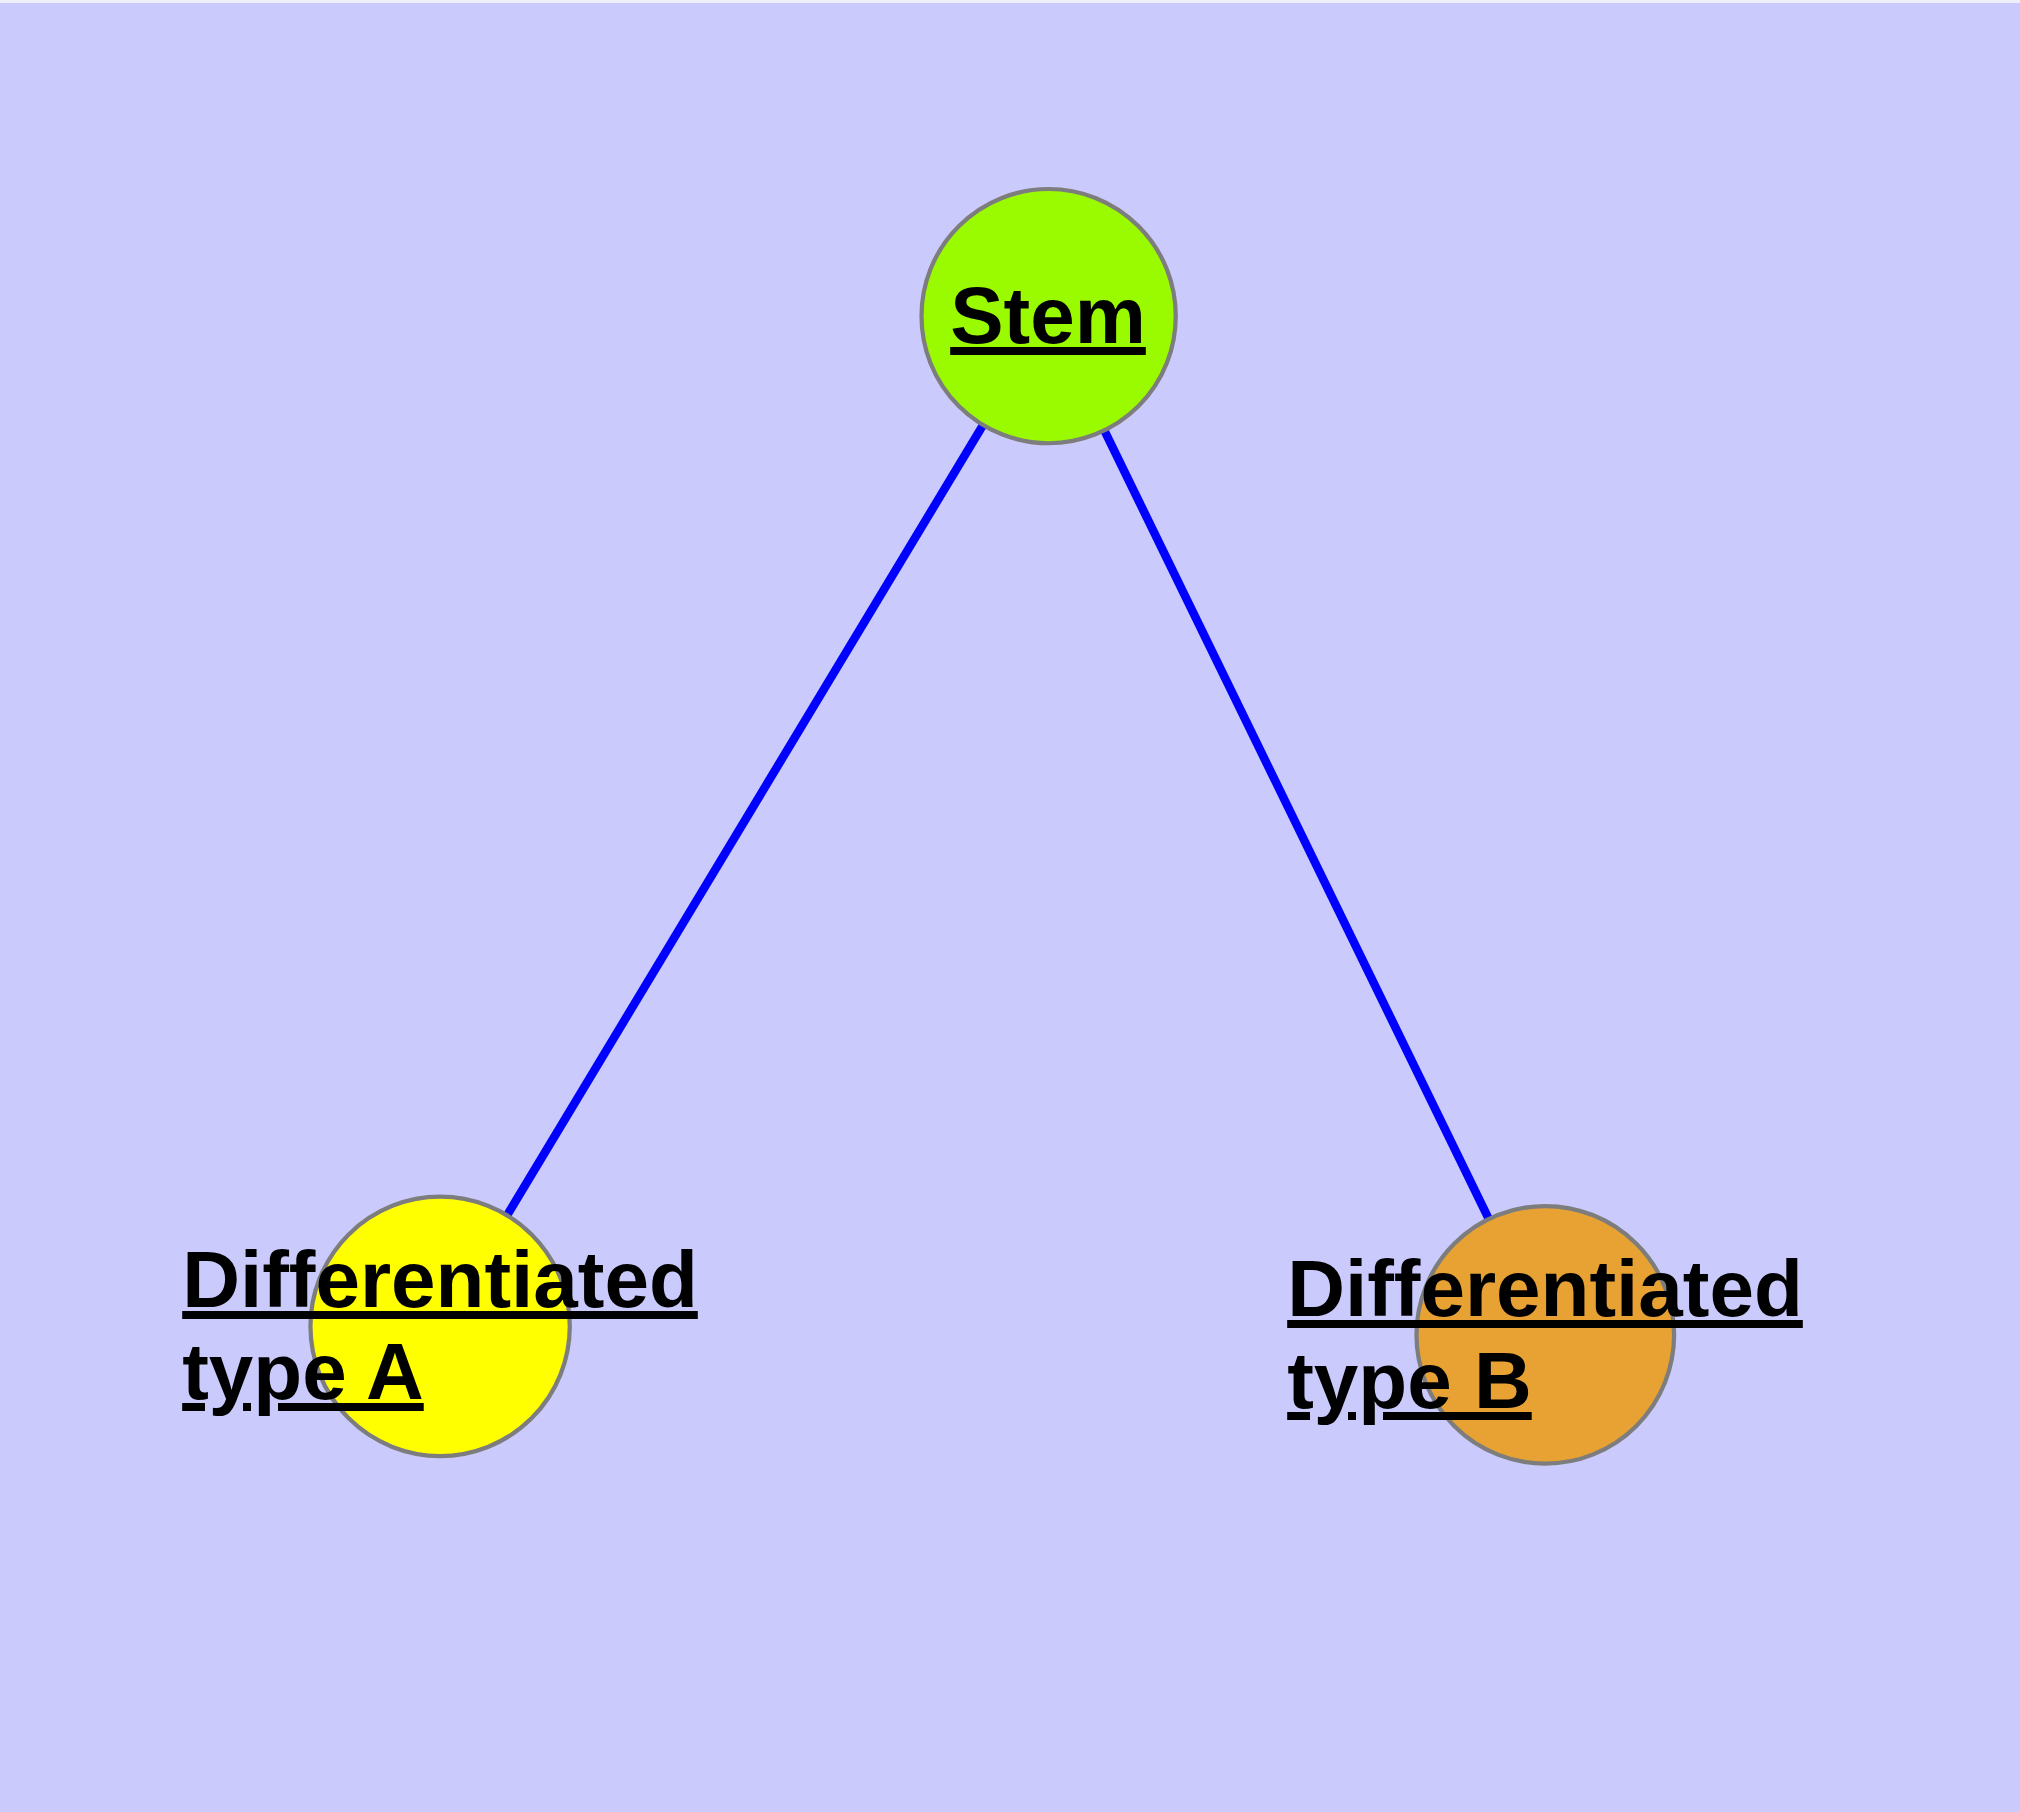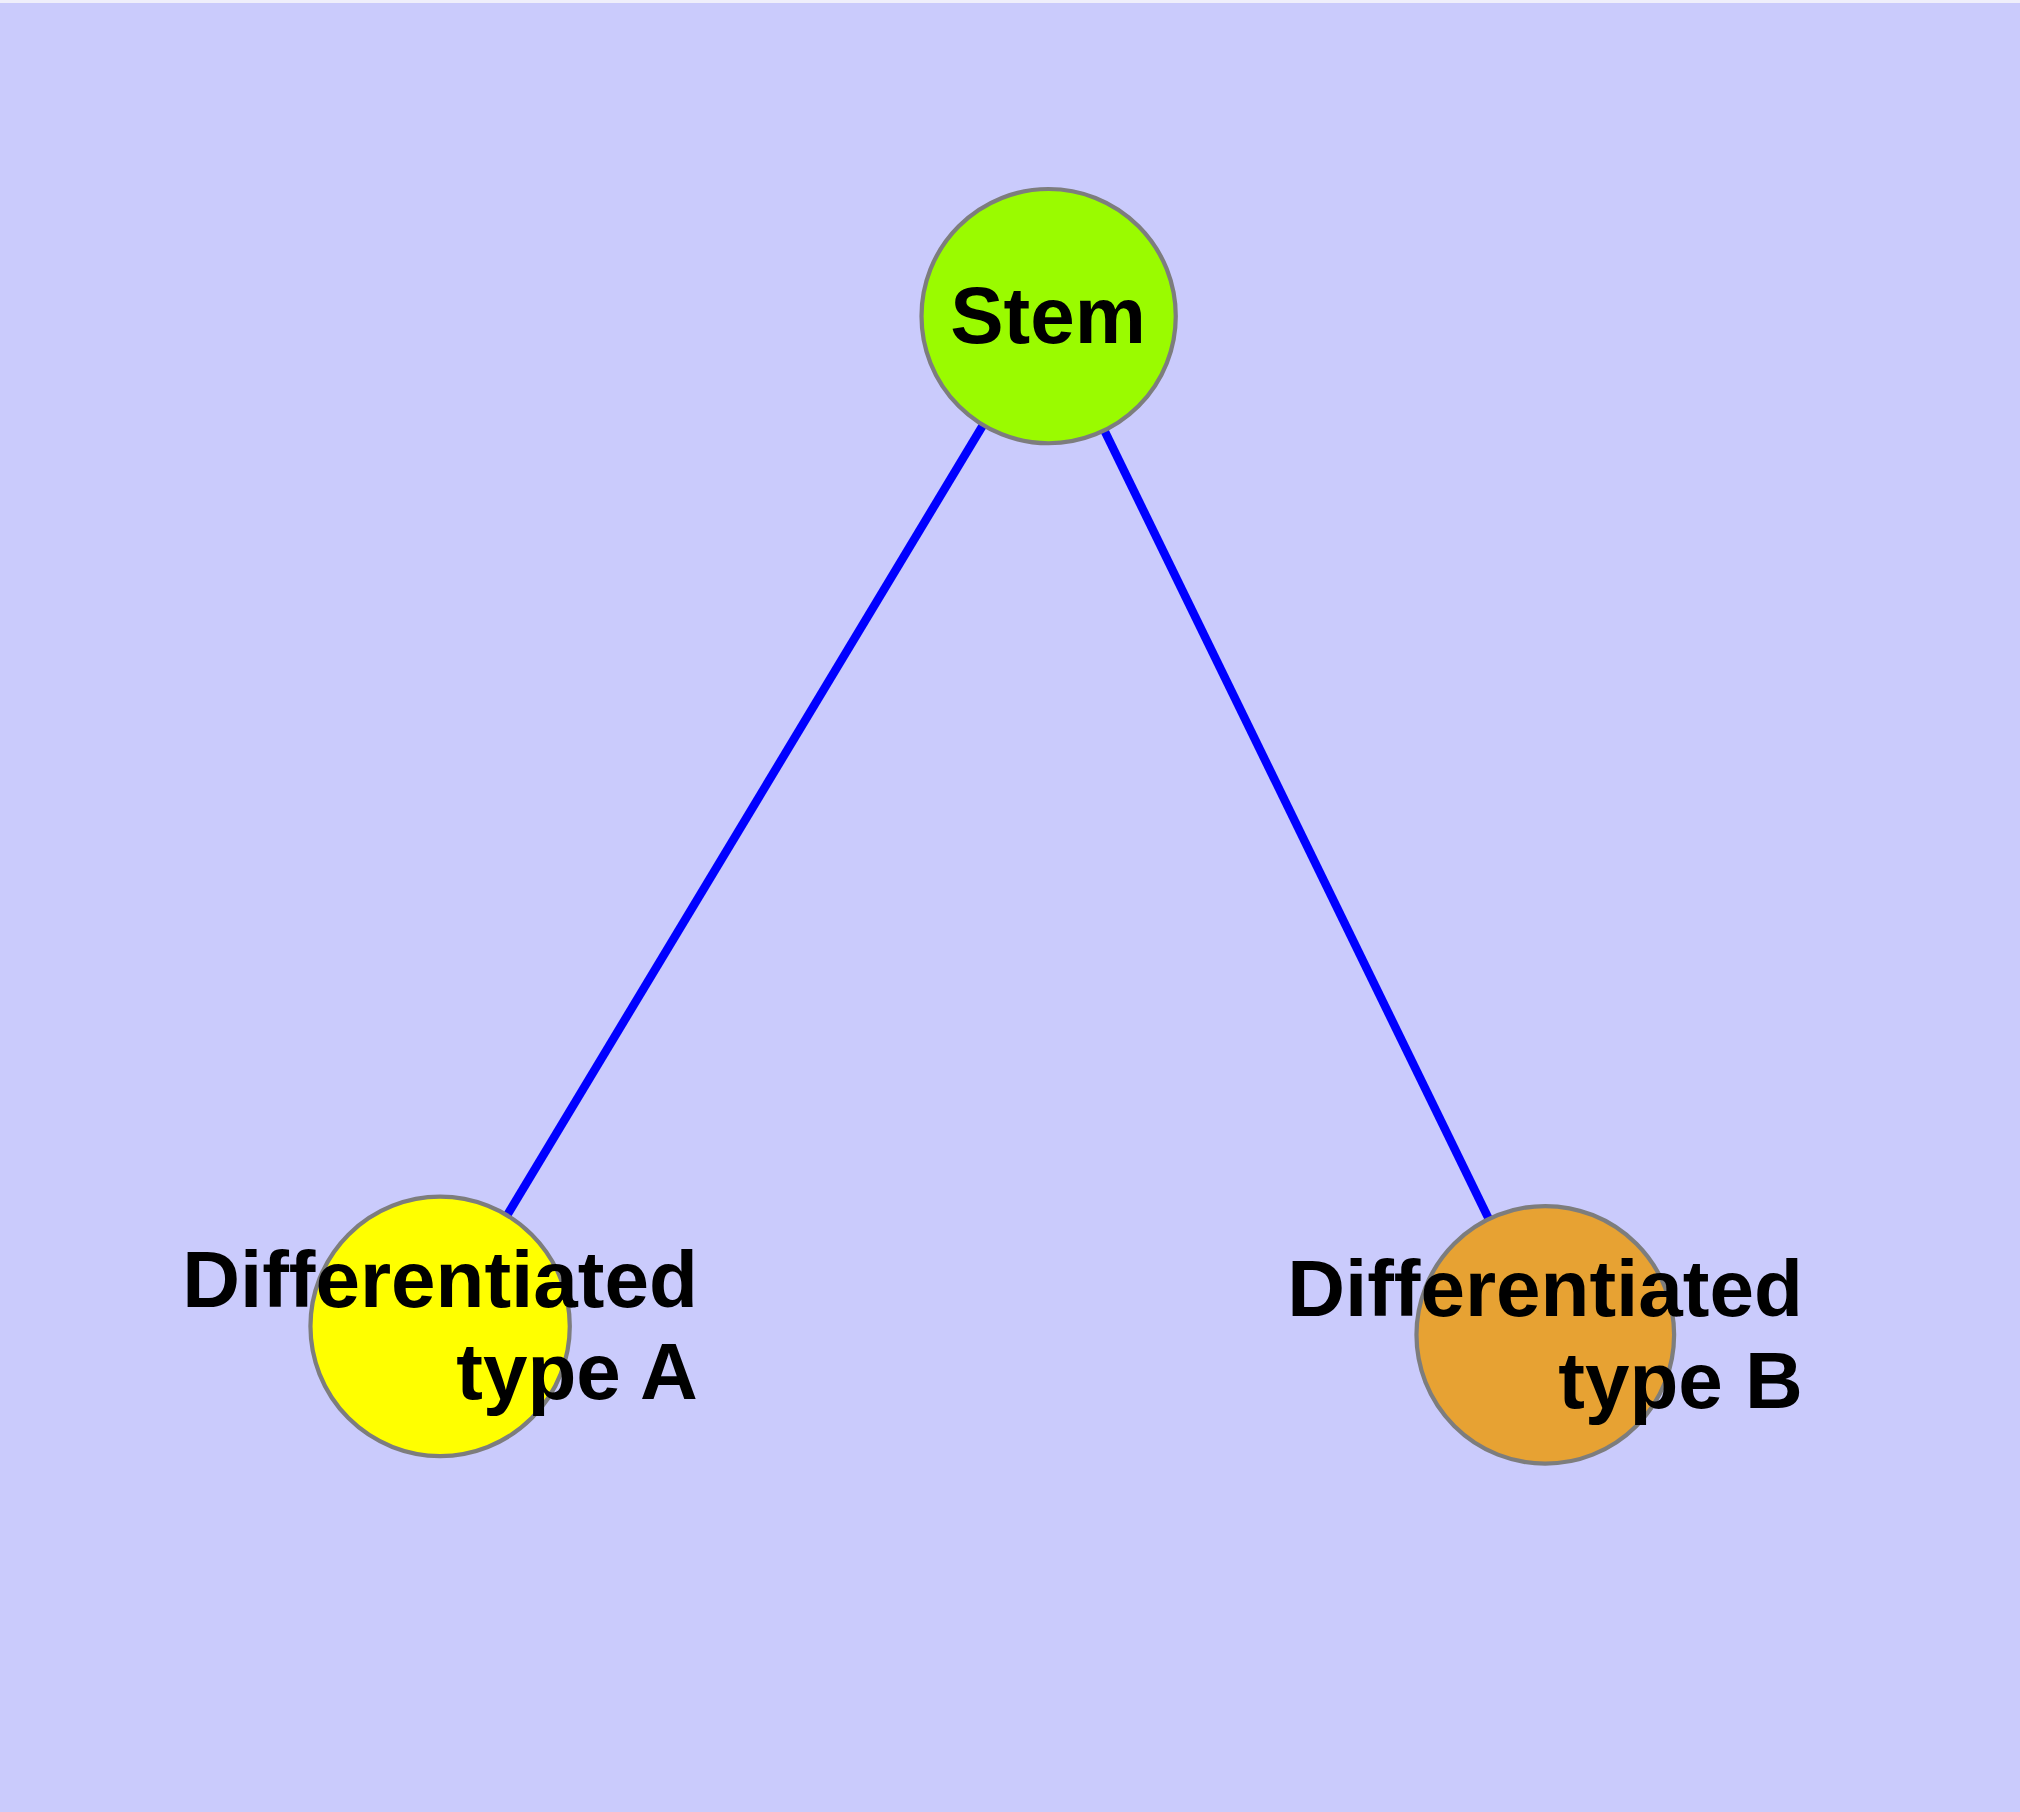--- a/index.html
+++ b/index.html
@@ -40,23 +40,24 @@
   svg.graph circle.node {
     stroke-width: 5px;
   }
   .node-label {
     position: absolute;
     transform: translate(-50%, -50%);
     font-weight: bold;
     font-size: 80px;
     line-height: 92px;
     color: var(--label-color, #000000);
-    text-align: right;
+    text-align: left;
     white-space: pre-line;
     pointer-events: none;
+    text-decoration: underline;
   }
 </style>
 </head>
 <body style="background: rgb(202, 203, 252); --label-color: #000000;">
 
 <div class="stage">
 
   <div class="top-margin-line"></div>
 
   <svg class="graph" width="2021" height="1812" viewBox="0 0 2384 2138">

